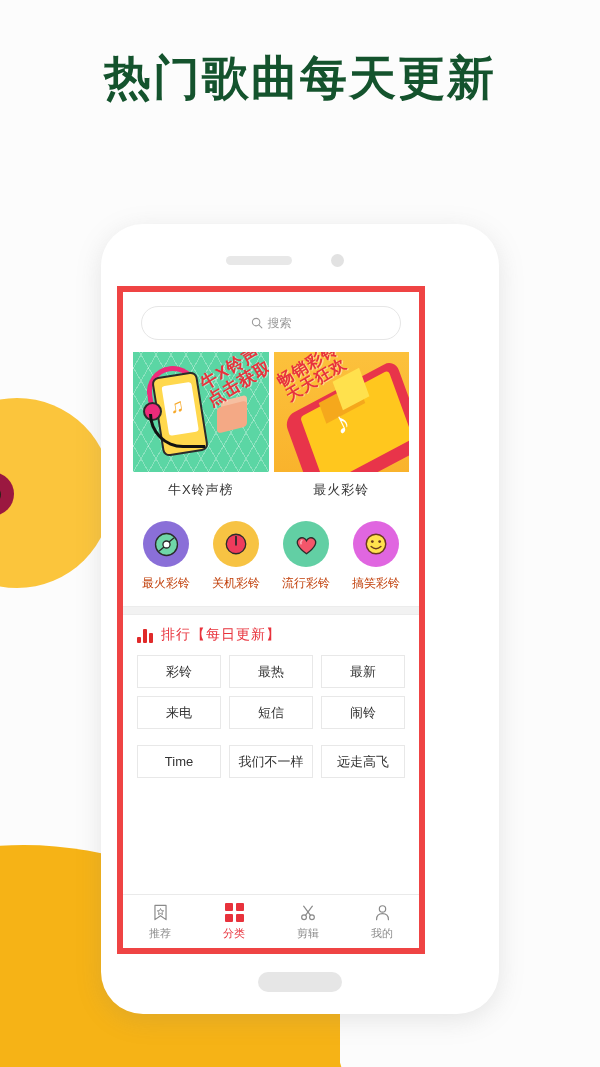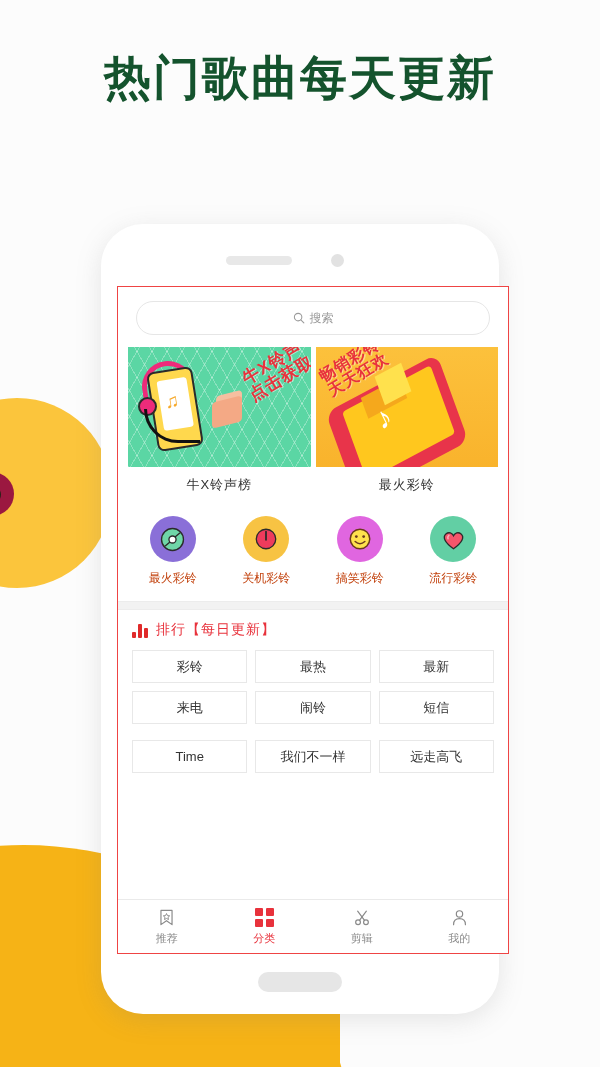--- a/index.html
+++ b/index.html
@@ -134,24 +134,24 @@
     height: 20px;
     border-radius: 11px;
     background: #E6E6E6;
   }
 
   
   .screen {
     position: absolute;
     left: 16px;
     top: 62px;
-    width: 392px;
+    width: 308px;
     height: 668px;
     background: #FFFFFF;
-    border: 1px solid #ef4444;
+    border: 6px solid #ef4444;
     overflow: hidden;
     display: flex;
     flex-direction: column;
   }
 
   
   .search-area {
     padding: 14px 18px 12px 18px;
     background: #FFFFFF;
   }
@@ -533,61 +533,61 @@
         <div class="cat-circle" style="background:#F7C343">
           <svg width="26" height="26" viewBox="0 0 32 32">
             <circle cx="16" cy="16" r="12" fill="#EE3B5C" stroke="#2B2B2B" stroke-width="1.6"></circle>
             <line x1="16" y1="7" x2="16" y2="17" stroke="#2B2B2B" stroke-width="2.2" stroke-linecap="round"></line>
           </svg>
         </div>
         <div class="cat-label">关机彩铃</div>
       </div>
 
       <div class="cat-item">
+        <div class="cat-circle" style="background:#62CFA4">
+          <svg width="27" height="27" viewBox="0 0 32 32">
+            <path d="M16 27 C5 19 3 13 7 9.5 C10.5 6.5 14.5 8.5 16 11.5 C17.5 8.5 21.5 6.5 25 9.5 C29 13 27 19 16 27 Z" fill="#F4566B" stroke="#2B2B2B" stroke-width="1.6"></path>
+            <path d="M10.5 11 C9 12.5 9 14 9.5 15" fill="none" stroke="#FBA8B4" stroke-width="2" stroke-linecap="round"></path>
+          </svg>
+        </div>
+        <div class="cat-label">流行彩铃</div>
+      </div>
+
+      <div class="cat-item">
         <div class="cat-circle" style="background:#E066E0">
           <svg width="26" height="26" viewBox="0 0 32 32">
             <circle cx="16" cy="16" r="12" fill="#FFE14D" stroke="#6B3A1E" stroke-width="1.8"></circle>
             <circle cx="11.5" cy="13" r="1.7" fill="#6B3A1E"></circle>
             <circle cx="20.5" cy="13" r="1.7" fill="#6B3A1E"></circle>
             <path d="M10 19 Q16 24.5 22 19" fill="none" stroke="#6B3A1E" stroke-width="1.8" stroke-linecap="round"></path>
           </svg>
         </div>
         <div class="cat-label">搞笑彩铃</div>
       </div>
 
-      <div class="cat-item">
-        <div class="cat-circle" style="background:#62CFA4">
-          <svg width="27" height="27" viewBox="0 0 32 32">
-            <path d="M16 27 C5 19 3 13 7 9.5 C10.5 6.5 14.5 8.5 16 11.5 C17.5 8.5 21.5 6.5 25 9.5 C29 13 27 19 16 27 Z" fill="#F4566B" stroke="#2B2B2B" stroke-width="1.6"></path>
-            <path d="M10.5 11 C9 12.5 9 14 9.5 15" fill="none" stroke="#FBA8B4" stroke-width="2" stroke-linecap="round"></path>
-          </svg>
-        </div>
-        <div class="cat-label">流行彩铃</div>
-      </div>
-
     </div>
 
     <div class="section-gap"></div>
 
     <div class="list-section">
       <div class="sec-head">
         <span class="bars-icon">
             <i></i>
             <i></i>
             <i></i>
           </span>
         <span class="sec-title">排行【每日更新】</span>
       </div>
       <div class="chip-grid">
         <div class="chip">彩铃</div>
         <div class="chip">最热</div>
         <div class="chip">最新</div>
         <div class="chip">来电</div>
+        <div class="chip">短信</div>
         <div class="chip">闹铃</div>
-        <div class="chip">短信</div>
       </div>
     </div>
 
     <div class="list-section" style="padding-top:16px">
       <div class="chip-grid">
         <div class="chip">Time</div>
         <div class="chip">我们不一样</div>
         <div class="chip">远走高飞</div>
       </div>
     </div>

